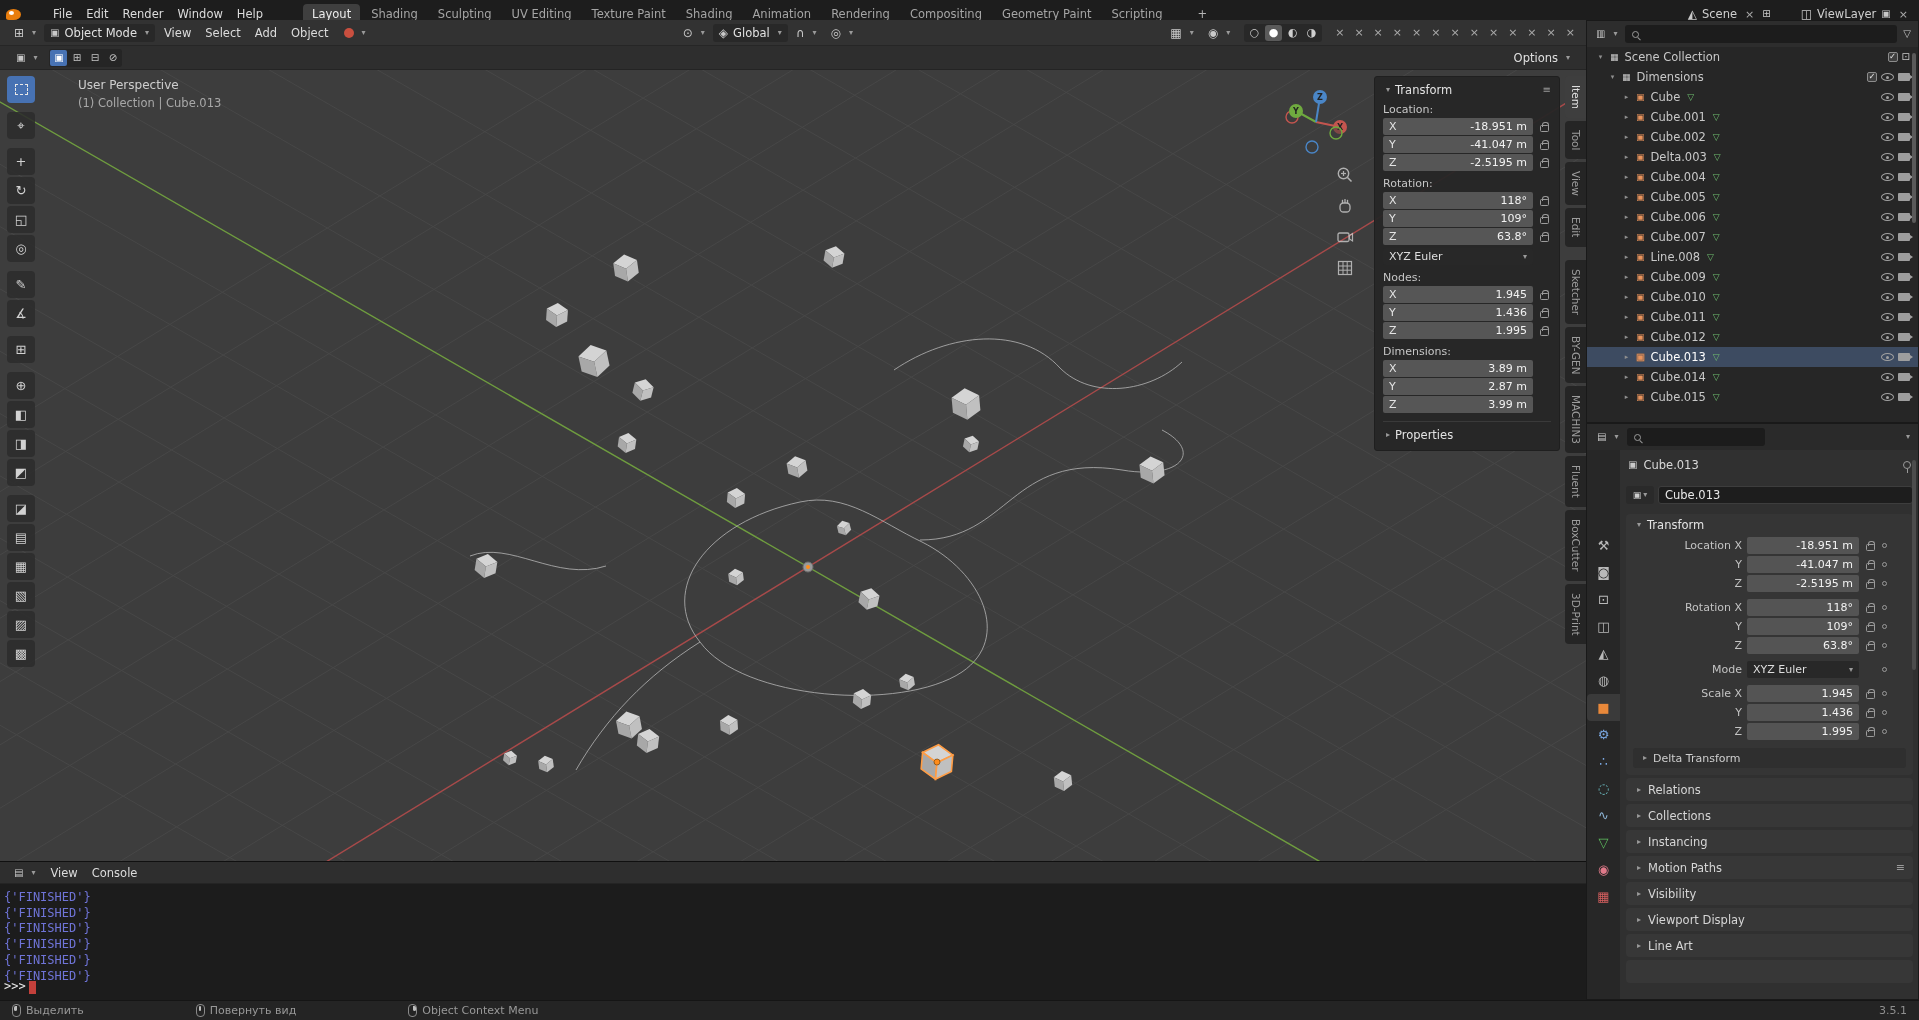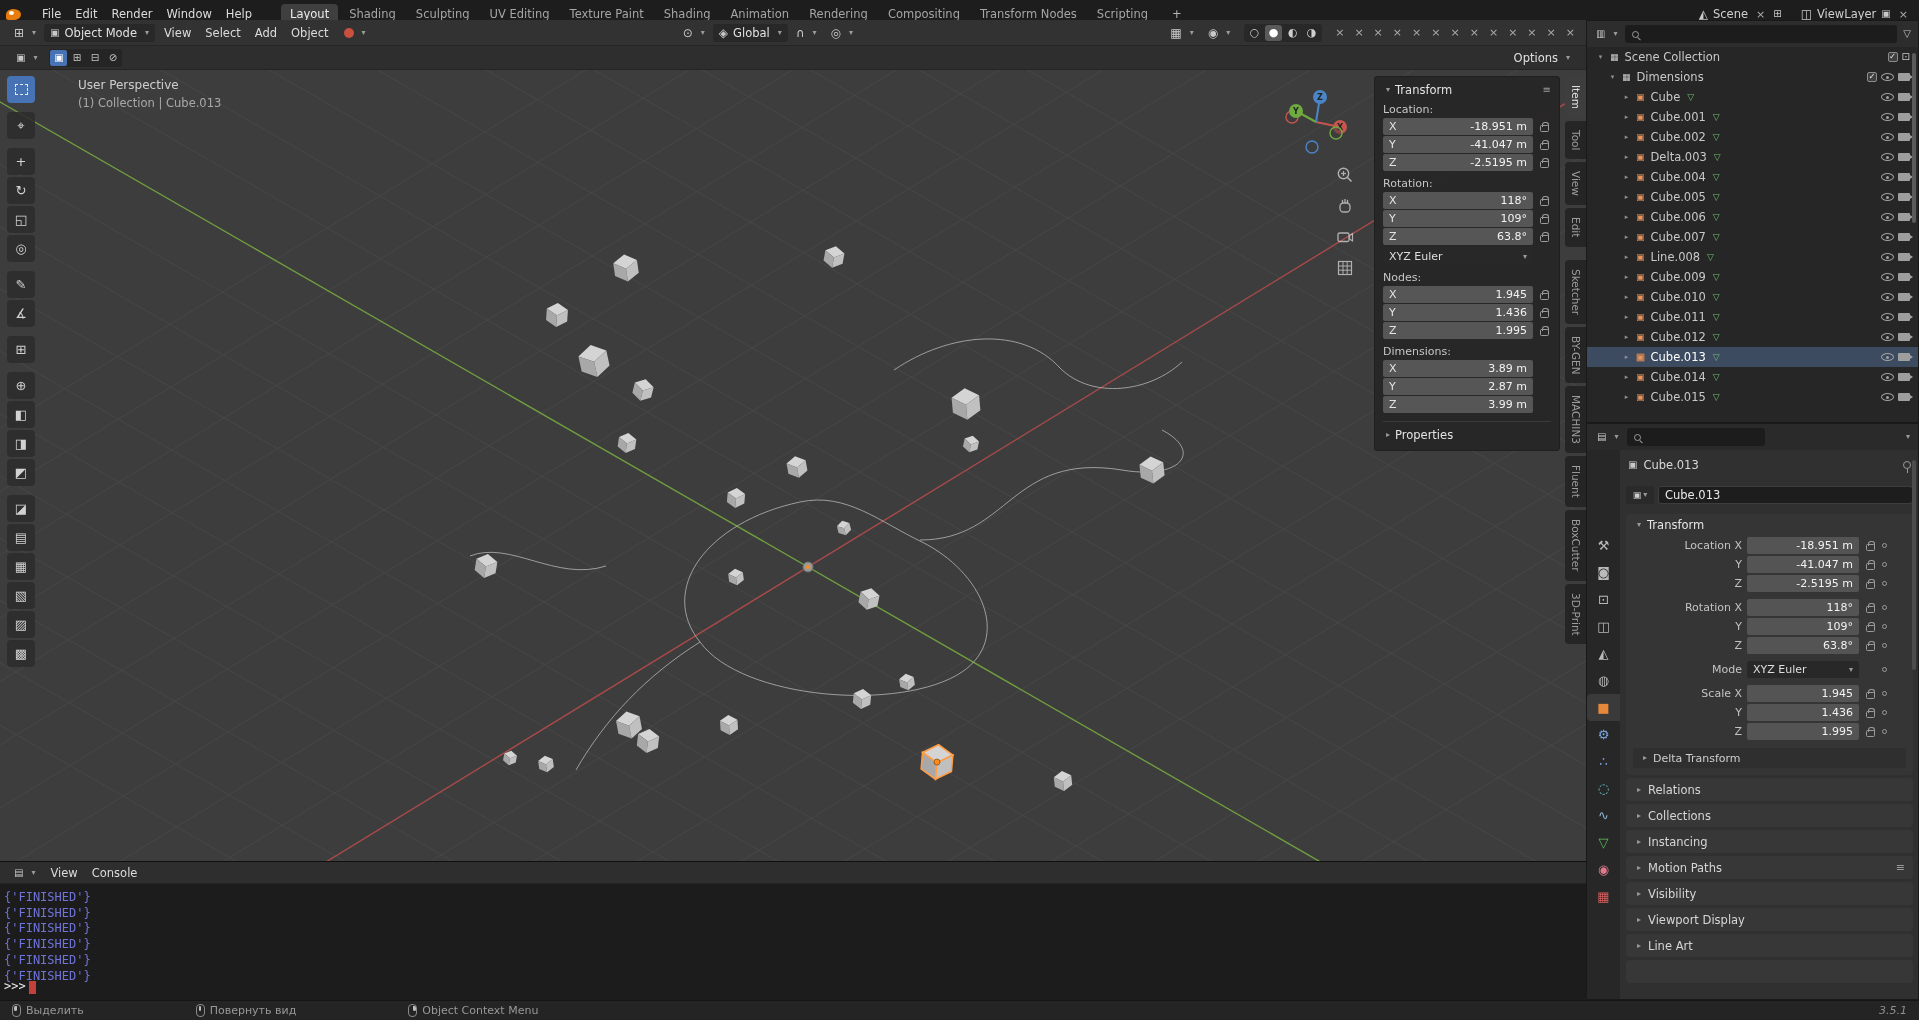--- a/index.html
+++ b/index.html
@@ -4,21 +4,21 @@
 <style>
 *{margin:0;padding:0;box-sizing:border-box;}
 html,body{width:1919px;height:1020px;}
 body{background:#111;font-family:"DejaVu Sans","Liberation Sans",sans-serif;font-size:12px;color:#d6d6d6;overflow:hidden;}
 #app{position:absolute;inset:0;width:1919px;height:1020px;background:#1d1d1d;}
 .flex{display:flex;align-items:center;}
 .sp{flex:1;}
 .chev{font-size:8px;color:#9a9a9a;margin-left:3px;line-height:1;}
 .icon{font-size:12px;color:#c9c9c9;line-height:1;}
 
-#topbar{position:absolute;left:0;top:0;width:1919px;height:20px;display:flex;align-items:center;background:#1d1d1d;padding:8px 8px 0 6px;gap:7px;}
+#topbar{position:absolute;left:0;top:0;width:1919px;height:20px;display:flex;align-items:center;background:#1d1d1d;padding:8px 8px 0 6px;gap:18px;}
 .logo{width:15px;height:11px;border-radius:50% 50% 50% 20%;background:#e87d0d;position:relative;margin-right:7px;flex:none;}
 .logo::after{content:"";position:absolute;left:3px;top:2px;width:5px;height:4px;border-radius:50%;background:#fff;}
 .menu-item{padding:1px 7px;border-radius:3px;color:#dcdcdc;font-size:11.5px;white-space:nowrap;}
 #workspaces{display:flex;align-items:flex-end;height:20px;margin-left:14px;}
 .ws{padding:0 9px;margin:0 1px;border-radius:4px 4px 0 0;color:#a5a5a5;font-size:11.5px;height:20px;display:flex;align-items:center;white-space:nowrap;}
 .ws.active{background:#3f3f3f;color:#ececec;}
 .ws.add{color:#b5b5b5;padding:0 6px;}
 .tb-pill{display:flex;align-items:center;gap:5px;font-size:11.5px;color:#cfcfcf;margin-left:12px;white-space:nowrap;}
 .xic{color:#ababab;font-size:11px;padding:0 3px;line-height:1;}
 
@@ -122,21 +122,21 @@
 .c-prompt{position:absolute;left:4px;bottom:5px;color:#e8e8e8;display:flex;align-items:center;font-family:inherit;}
 .cursor{width:7px;height:13px;background:#c3403b;margin-left:3px;}
 
 #statusbar{position:absolute;left:0;top:1000px;width:1919px;height:20px;background:#242424;border-top:1px solid #151515;display:flex;align-items:center;padding:0 12px;font-size:11px;color:#989898;}
 .mouse{width:9px;height:13px;border:1px solid #8a8a8a;border-radius:4px;position:relative;flex:none;}
 .mouse::before{content:"";position:absolute;background:#bdbdbd;}
 .mouse.l::before{left:0.5px;top:0.5px;width:3px;height:5px;border-radius:2px 0 2px 2px;}
 .mouse.m::before{left:2.7px;top:0.5px;width:2px;height:5px;border-radius:1px;}
 .mouse.r::before{right:0.5px;top:0.5px;width:3px;height:5px;border-radius:0 2px 2px 2px;}
 .sb-item{display:flex;align-items:center;gap:5px;margin-right:112px;white-space:nowrap;}
-.sb-ver{margin-left:auto;color:#8f8f8f;font-style:italic;}
+.sb-ver{margin-left:auto;color:#8f8f8f;}
 </style>
 </head>
 <body>
 
 <div id="app">
 
   <div id="topbar">
     <div class="logo"></div>
     <div id="topbar-menus" class="flex">
         <div class="menu-item">File</div>
@@ -148,21 +148,21 @@
     <div id="workspaces">
         <div class="ws active">Layout</div>
         <div class="ws">Shading</div>
         <div class="ws">Sculpting</div>
         <div class="ws">UV Editing</div>
         <div class="ws">Texture Paint</div>
         <div class="ws">Shading</div>
         <div class="ws">Animation</div>
         <div class="ws">Rendering</div>
         <div class="ws">Compositing</div>
-        <div class="ws">Transform Nodes</div>
+        <div class="ws">Geometry Paint</div>
         <div class="ws">Scripting</div>
       </div>
     <div class="ws add">+</div>
     <div class="sp"></div>
     <div class="tb-pill">
       <span class="icon">◭</span>
       <span>Scene</span>
       <span class="xic">×</span>
       <span class="icon" style="font-size:10px;">⊞</span>
     </div>

